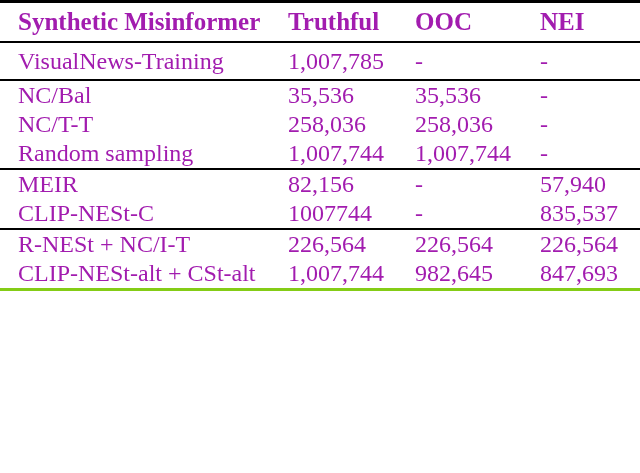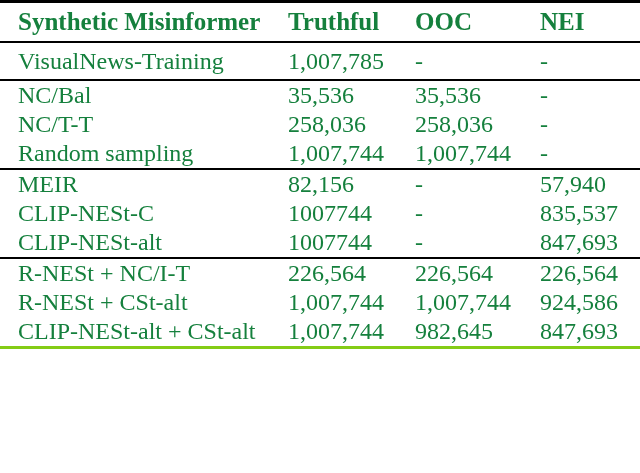--- a/index.html
+++ b/index.html
@@ -15,21 +15,21 @@
     height: 473px;
     background: #ffffff;
     box-sizing: border-box;
   }
   table.paper-table {
     width: 640px;
     border-collapse: collapse;
     table-layout: fixed;
     font-family: "Liberation Serif", "DejaVu Serif", serif;
     font-size: 24px;
-    color: #15803d;
+    color: #a21caf;
     border-radius: 22px;
   }
   table.paper-table col.c-method { width: 288px; }
   table.paper-table col.c-truthful { width: 127px; }
   table.paper-table col.c-ooc { width: 125px; }
   table.paper-table col.c-nei { width: 100px; }
 
   table.paper-table thead th {
     text-align: left;
     font-weight: bold;
@@ -107,39 +107,27 @@
           <td>82,156</td>
           <td>-</td>
           <td>57,940</td>
         </tr>
         <tr>
           <td>CLIP-NESt-C</td>
           <td>1007744</td>
           <td>-</td>
           <td>835,537</td>
         </tr>
-        <tr>
-          <td>CLIP-NESt-alt</td>
-          <td>1007744</td>
-          <td>-</td>
-          <td>847,693</td>
-        </tr>
       </tbody>
     <tbody class="section section-3">
         <tr>
           <td>R-NESt + NC/I-T</td>
           <td>226,564</td>
           <td>226,564</td>
           <td>226,564</td>
-        </tr>
-        <tr>
-          <td>R-NESt + CSt-alt</td>
-          <td>1,007,744</td>
-          <td>1,007,744</td>
-          <td>924,586</td>
         </tr>
         <tr>
           <td>CLIP-NESt-alt + CSt-alt</td>
           <td>1,007,744</td>
           <td>982,645</td>
           <td>847,693</td>
         </tr>
       </tbody>
   </table>
 </div>

